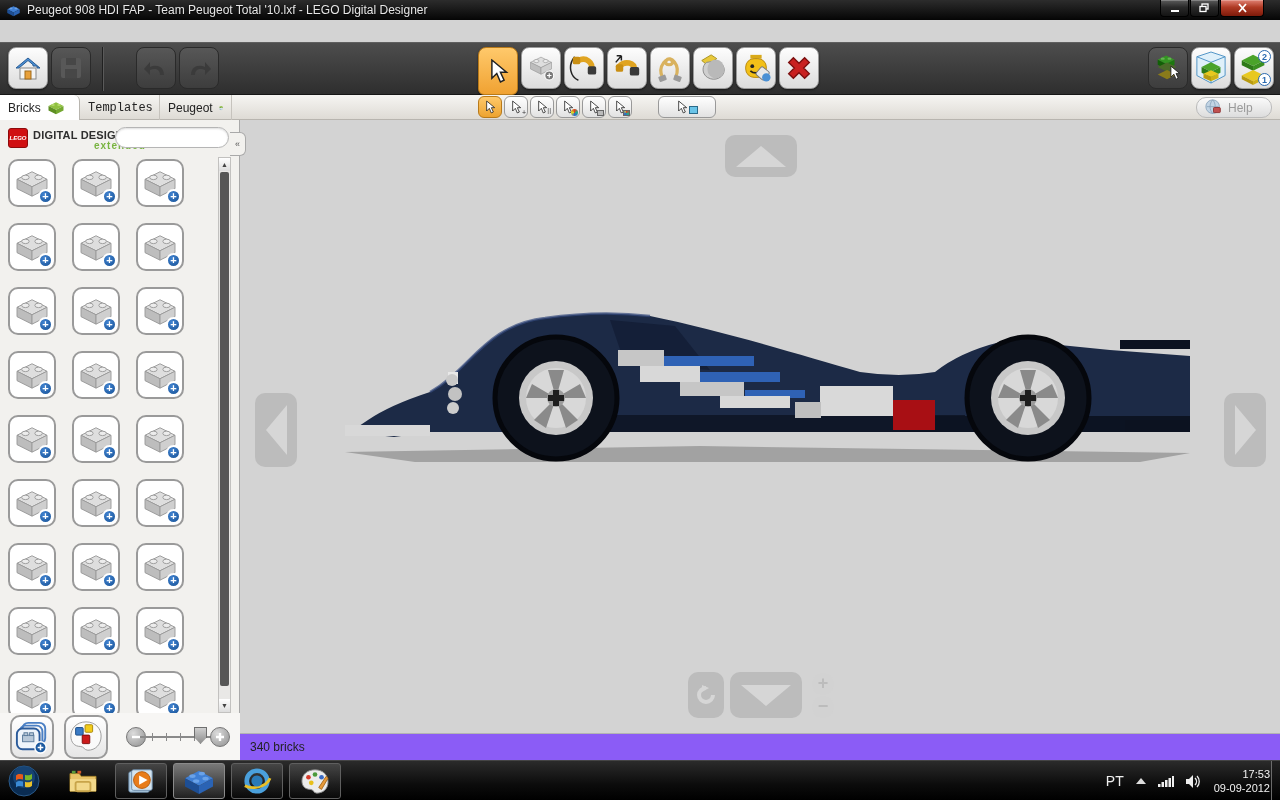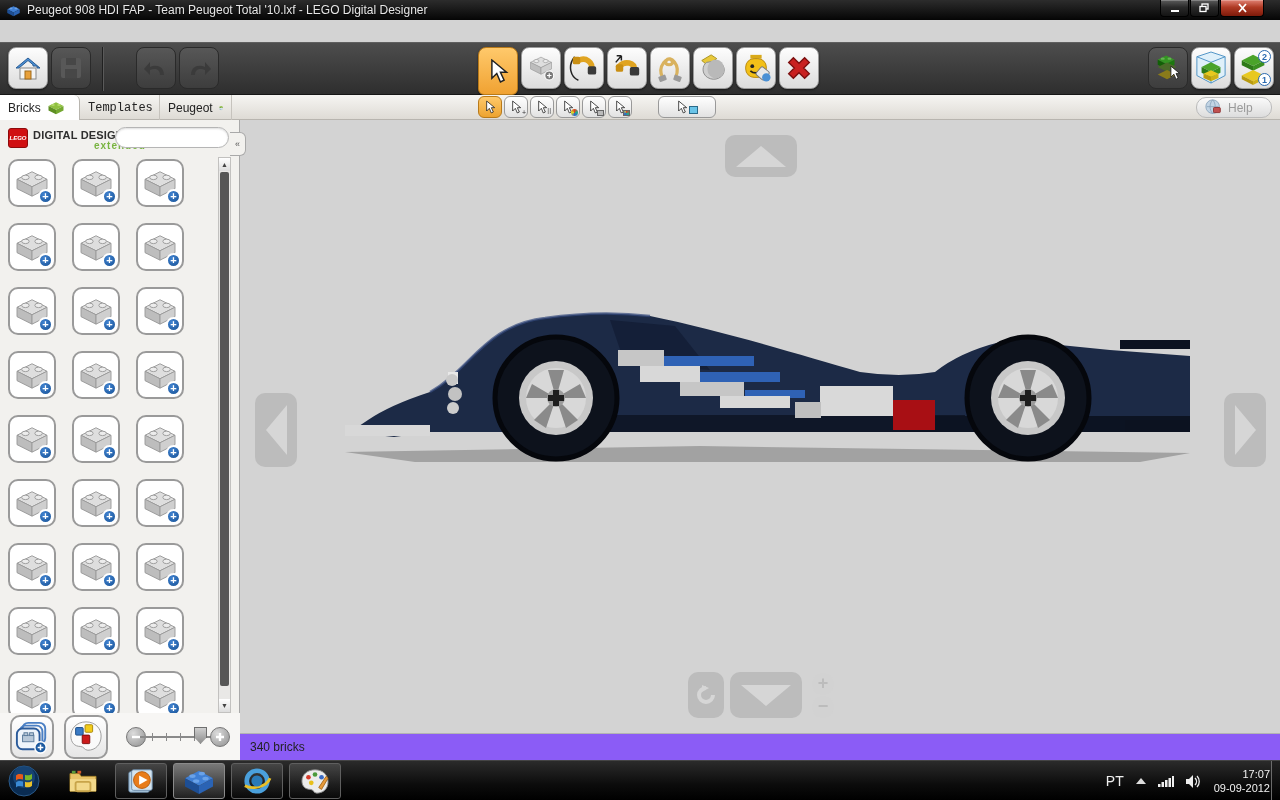--- a/index.html
+++ b/index.html
@@ -755,20 +755,20 @@
           <rect x="3.5" y="7" width="2.5" height="5" fill="#eee"></rect>
         <rect x="7" y="5" width="2.5" height="7" fill="#eee"></rect>
           <rect x="10.5" y="3" width="2.5" height="9" fill="#eee"></rect>
         <rect x="14" y="1" width="2" height="11" fill="#eee"></rect>
       </svg>
       <svg width="16" height="13" viewBox="0 0 16 13">
         <polygon points="0,4 3,4 7,0 7,13 3,9 0,9" fill="#eee"></polygon>
         <path d="M9 3 C11 5 11 8 9 10 M11 1 C14 4 14 9 11 12" fill="none" stroke="#eee" stroke-width="1.3"></path>
       </svg>
       <div id="tray-clock">
-        <div>17:07</div>
+        <div>17:53</div>
         <div>09-09-2012</div>
       </div>
     </div>
     <div id="show-desktop"></div>
   </div>
 
 </div>
 
 </body></html>

